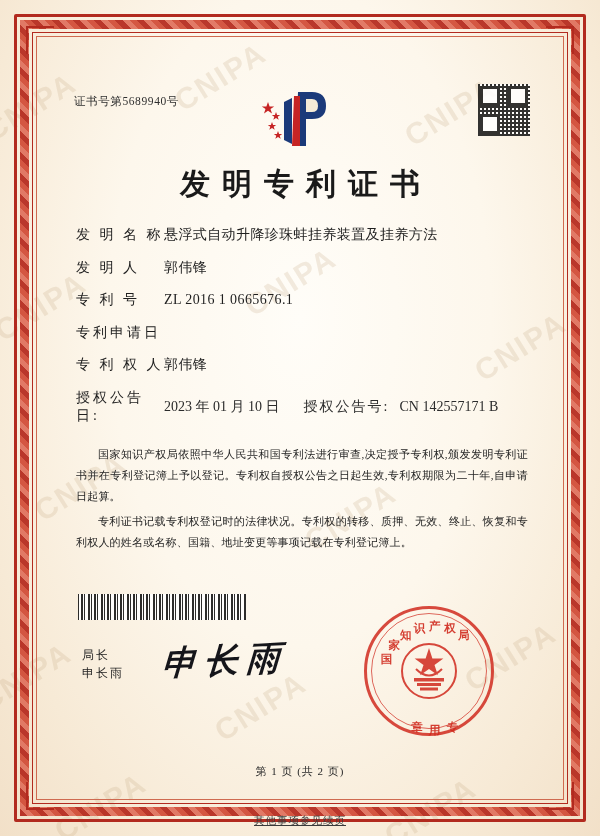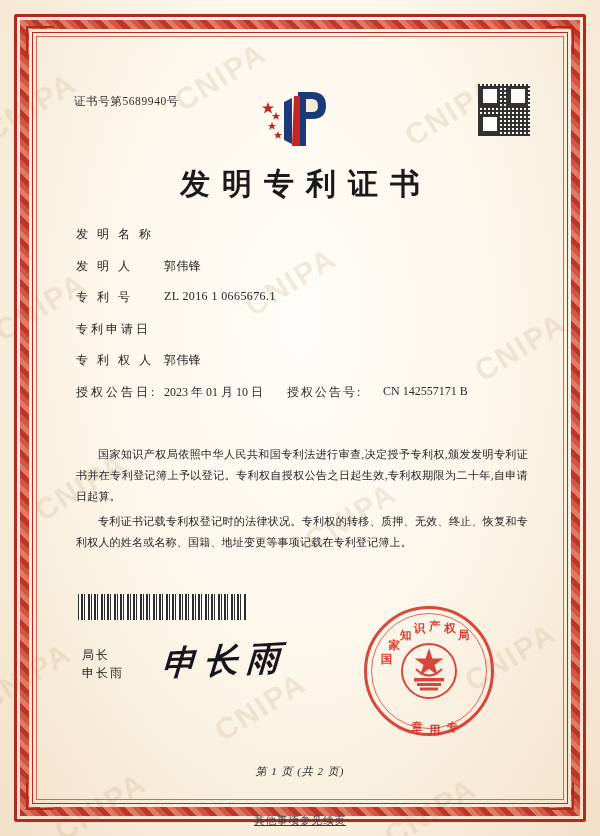--- a/index.html
+++ b/index.html
@@ -149,23 +149,23 @@
 
   
   .fields {
     position: absolute;
     left: 30px;
     right: 24px;
     top: 180px;
   }
   .field {
     display: flex;
-    align-items: flex-start;
+    align-items: center;
     margin-bottom: 14.5px;
-    font-size: 12px;
+    font-size: 14px;
   }
   .field .label {
     width: 88px;
     flex: 0 0 88px;
     letter-spacing: 3px;
     color: #1f1f1f;
   }
   .field .value {
     flex: 1;
     letter-spacing: 0.4px;
@@ -285,21 +285,20 @@
   }
 
   .page-no {
     position: absolute;
     left: 0; right: 0;
     top: 718px;
     text-align: center;
     font-size: 11px;
     letter-spacing: 1px;
     color: #2b2b2b;
-    font-style: italic;
   }
 
   .footnote {
     position: absolute;
     left: 0; right: 0;
     bottom: 8px;
     text-align: center;
     font-size: 10.5px;
     letter-spacing: 1px;
     color: #3a3a3a;
@@ -357,20 +356,21 @@
           <polygon points="24,45 25.1,47.9 28.2,47.9 25.7,49.7 26.7,52.7 24,50.9 21.3,52.7 22.3,49.7 19.8,47.9 22.9,47.9"></polygon>
         </g>
       </svg>
     </div>
 
     <div class="title">发明专利证书</div>
 
     <div class="fields">
       <div class="field">
         <div class="label">发 明 名 称</div>
+        <div class="value">悬浮式自动升降珍珠蚌挂养装置及挂养方法</div>
       </div>
       <div class="field">
         <div class="label">发 明 人</div>
         <div class="value">郭伟锋</div>
       </div>
       <div class="field">
         <div class="label">专 利 号</div>
         <div class="value">ZL 2016 1 0665676.1</div>
       </div>
       <div class="field">

